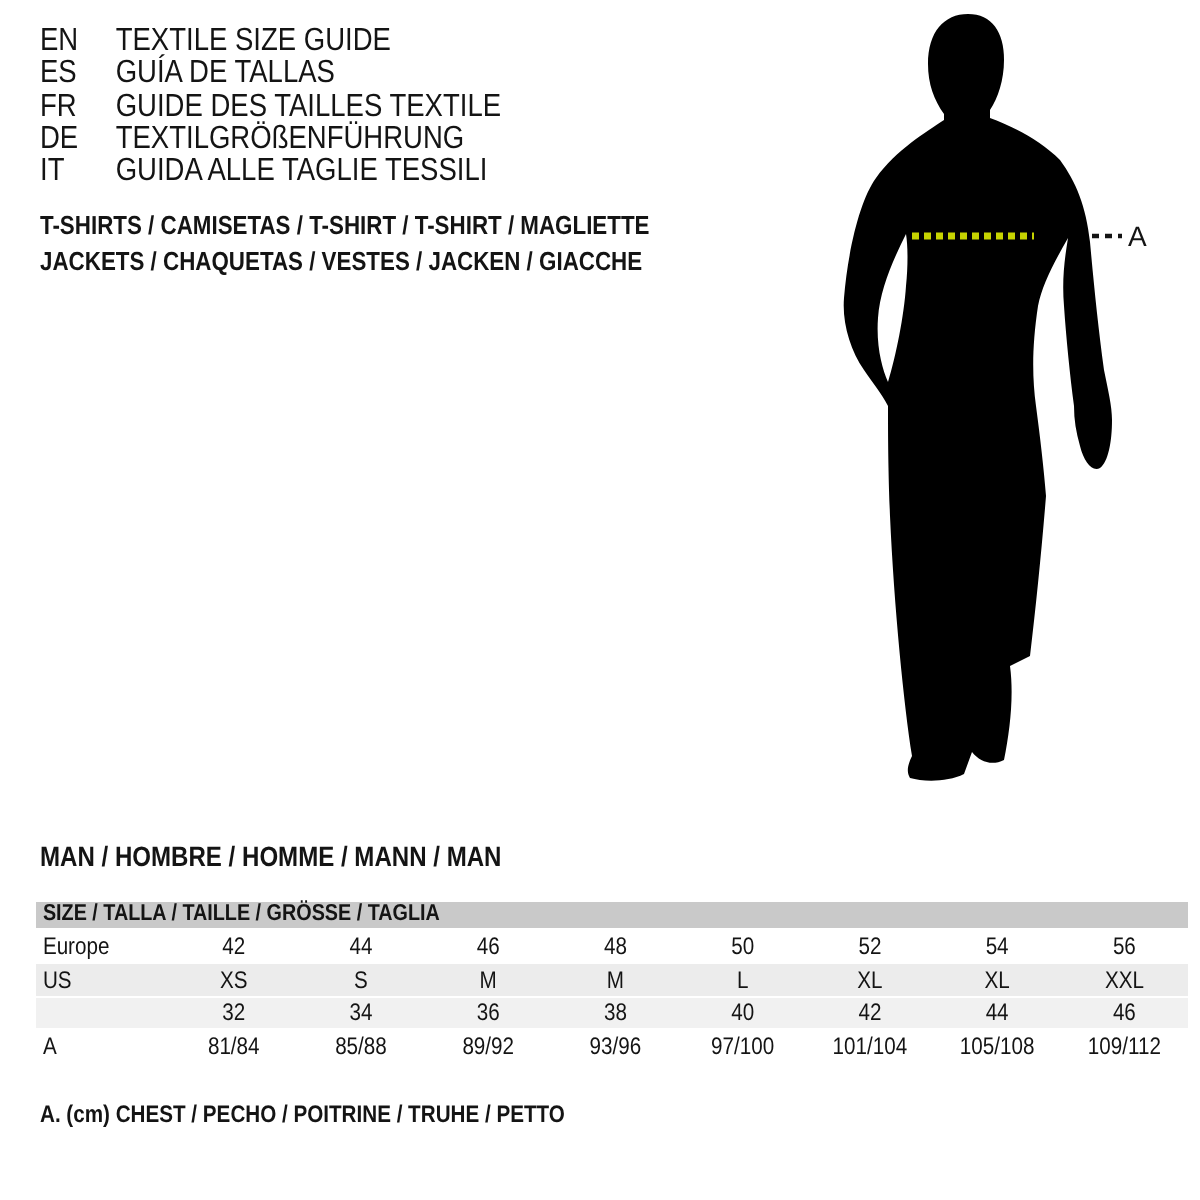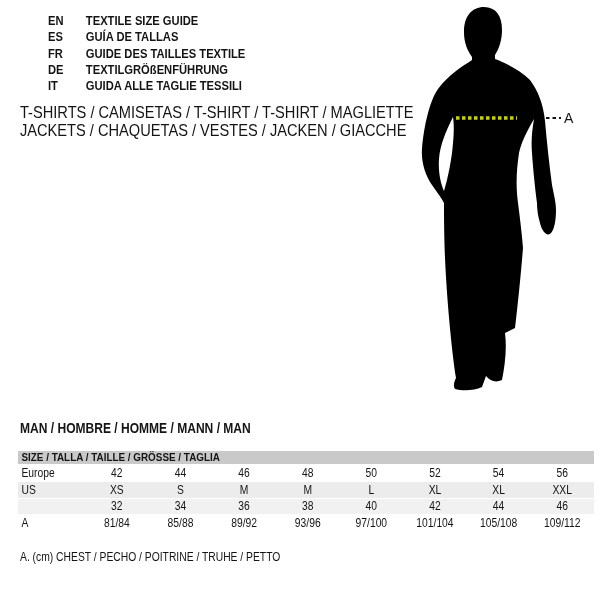--- a/index.html
+++ b/index.html
@@ -9,46 +9,46 @@
     background:#ffffff;
     font-family:"Liberation Sans", sans-serif;
     color:#141414;
     overflow:hidden;
   }
   .abs{position:absolute;}
   
   .cx{transform:scaleX(0.86);transform-origin:0 0;white-space:nowrap;}
 
   
-  .lang-list{left:20px;top:13px;font-size:13px;font-weight:bold;margin-left:28px;}
+  .lang-list{left:20px;top:13px;font-size:16px;font-weight:normal;}
   .lang-row{display:flex;height:16.3px;line-height:16.3px;}
   .lang-code{width:44px;}
 
   
-  .category{left:20px;top:104px;font-size:17px;font-weight:normal;line-height:17.5px;}
+  .category{left:20px;top:104px;font-size:13px;font-weight:bold;line-height:17.5px;}
 
   
   .section-title{left:20px;top:420px;font-size:14px;font-weight:bold;}
 
   
   .size-table{left:18px;top:451px;width:670px;transform:scaleX(0.8597);transform-origin:0 0;font-size:12px;}
   .size-table .thead{
     height:13px;line-height:13px;background:#c9c9c9;
     font-weight:bold;font-size:11.5px;padding-left:4px;
   }
   .trow{display:grid;grid-template-columns:78px repeat(8,1fr);box-sizing:border-box;}
   .trow .lbl{text-align:left;padding-left:4px;}
   .trow .val{text-align:center;}
   .row-europe{height:18px;line-height:18px;background:#ffffff;}
   .row-us{height:16px;line-height:16px;background:#ececec;}
   .row-us2{height:16px;line-height:15px;background:#f1f1f1;border-top:1px solid #ffffff;}
   .row-a{height:18px;line-height:18px;background:#ffffff;}
 
   
-  .footnote{left:20px;top:550px;font-size:12px;font-weight:normal;}
+  .footnote{left:20px;top:550px;font-size:12px;font-weight:bold;}
 
   
   .figure-wrap{left:408px;top:3px;width:175px;height:395px;}
 </style>
 </head>
 <body>
 
 <div class="abs lang-list">
   <div class="cx">
     <div class="lang-row">

